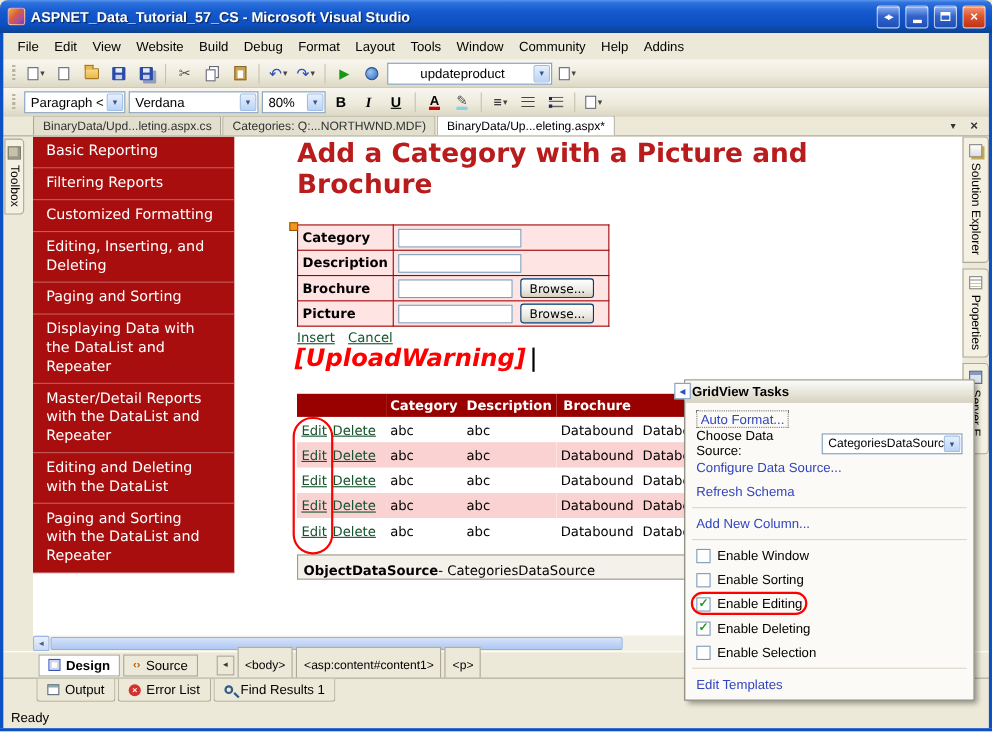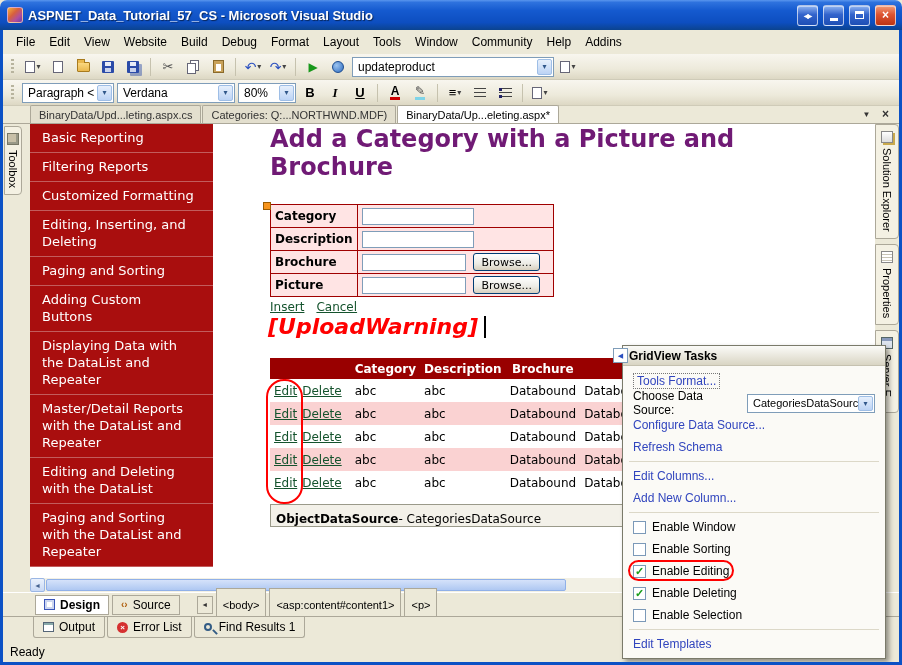--- a/index.html
+++ b/index.html
@@ -76,21 +76,21 @@
   .toolboxstrip{position:absolute;left:3px;top:124px;width:27px;height:468px;background:#ECE9D8;z-index:20;}
   .vtab{writing-mode:vertical-rl;font-size:11px;color:#000;background:#F4F1E3;border:1px solid #ACA899;border-radius:0 4px 4px 0;
     padding:6px 2px;display:inline-flex;align-items:center;gap:5px;margin:2px 0 0 1px;}
   .ic-toolbox{width:12px;height:12px;background:#C8C0A8;border:1px solid #776;box-shadow:inset -2px -2px 0 #998;}
 
   
   .surface{position:absolute;left:30px;top:124px;width:845px;height:454px;background:#fff;overflow:hidden;z-index:10;}
   .page{font-family:"DejaVu Sans",sans-serif;}
   .navmenu{position:absolute;left:0;top:0;width:183px;background:#A90E0E;}
   .navitem{color:#fff;font-size:13px;line-height:17px;padding:5px 18px 6px 12px;border-bottom:1px solid #C25C5C;font-family:"DejaVu Sans",sans-serif;}
-  .heading{position:absolute;left:240px;top:2px;width:500px;font-size:24px;font-weight:bold;color:#701a75;line-height:1.15;}
+  .heading{position:absolute;left:240px;top:2px;width:500px;font-size:24px;font-weight:bold;color:#b91c1c;line-height:1.15;}
   .formtbl{position:absolute;left:240px;top:80px;border-collapse:collapse;}
   .formtbl td{border:1px solid #A00000;background:#FFE4E4;font-size:12px;padding:2px 4px;height:23px;vertical-align:middle;white-space:nowrap;}
   .formtbl td.flabel{font-weight:bold;width:82px;}
   .formtbl td.finput{width:196px;}
   .tbox{display:inline-block;vertical-align:middle;width:112px;height:17px;background:#fff;border:1px solid #7F9DB9;}
   .tbox.short{width:104px;}
   .browse{display:inline-flex;align-items:center;justify-content:center;vertical-align:middle;height:18px;padding:0 7px;margin-left:4px;
     font-size:11px;border:1px solid #003C74;border-radius:3px;background:linear-gradient(180deg,#fff,#ECEBE5 60%,#D8D0BF);}
   .form-marker{position:absolute;left:233px;top:78px;width:8px;height:8px;background:#F7941D;border:1px solid #9A5B00;z-index:3;}
   .pagelinks{position:absolute;left:240px;top:176px;font-size:12px;display:flex;gap:12px;}
@@ -236,21 +236,21 @@
         <span class="glyph-blue">↷</span>
         <span class="dd">▾</span>
       </div>
     <div class="tsep"></div>
     <div class="tbtn">
         <span class="glyph-green">▶</span>
       </div>
     <div class="tbtn">
         <span class="i-globe"></span>
       </div>
-    <div class="combo" style="width:202px;">
+    <div class="combo" style="width:150px;justify-content:center;">
       <span>updateproduct</span>
       <span class="arrowbox">▾</span>
     </div>
     <div class="tbtn">
         <span class="i-page"></span>
         <span class="dd">▾</span>
       </div>
   </div>
 
   <div class="toolbar toolbar2">
@@ -312,21 +312,20 @@
     </div>
   </div>
 
   <div class="surface page">
     <div class="navmenu">
       <div class="navitem">Basic Reporting</div>
       <div class="navitem">Filtering Reports</div>
       <div class="navitem">Customized Formatting</div>
       <div class="navitem">Editing, Inserting, and Deleting</div>
       <div class="navitem">Paging and Sorting</div>
-      <div class="navitem">Adding Custom Buttons</div>
       <div class="navitem">Displaying Data with the DataList and Repeater</div>
       <div class="navitem">Master/Detail Reports with the DataList and Repeater</div>
       <div class="navitem">Editing and Deleting with the DataList</div>
       <div class="navitem">Paging and Sorting with the DataList and Repeater</div>
     </div>
 
     <div class="heading">Add a Category with a Picture and Brochure</div>
 
     <div class="form-marker"></div>
     <table class="formtbl">
@@ -450,40 +449,37 @@
     <div class="sthumb"></div>
     <div class="sbtn right">►</div>
   </div>
 
   <div class="smarttag">◀</div>
 
   <div class="popup">
     <div class="popup-hdr">GridView Tasks</div>
     <div class="popup-body">
       <div class="tk-row">
-          <span class="tk-link tk-autoformat">Tools Format...</span>
+          <span class="tk-link tk-autoformat">Auto Format...</span>
         </div>
       <div class="tk-row">
         <span>Choose Data Source:</span>
         <span class="combo tk-combo">
           <span>CategoriesDataSource</span>
           <span class="arrowbox">▾</span>
         </span>
       </div>
       <div class="tk-row">
           <span class="tk-link">Configure Data Source...</span>
         </div>
       <div class="tk-row">
           <span class="tk-link">Refresh Schema</span>
         </div>
       <div class="tk-sep"></div>
       <div class="tk-row">
-          <span class="tk-link">Edit Columns...</span>
-        </div>
-      <div class="tk-row">
           <span class="tk-link">Add New Column...</span>
         </div>
       <div class="tk-sep"></div>
       <div class="tk-row">
         <span class="xpcheck"></span>
         <span>Enable Window</span>
       </div>
       <div class="tk-row">
         <span class="xpcheck"></span>
         <span>Enable Sorting</span>

